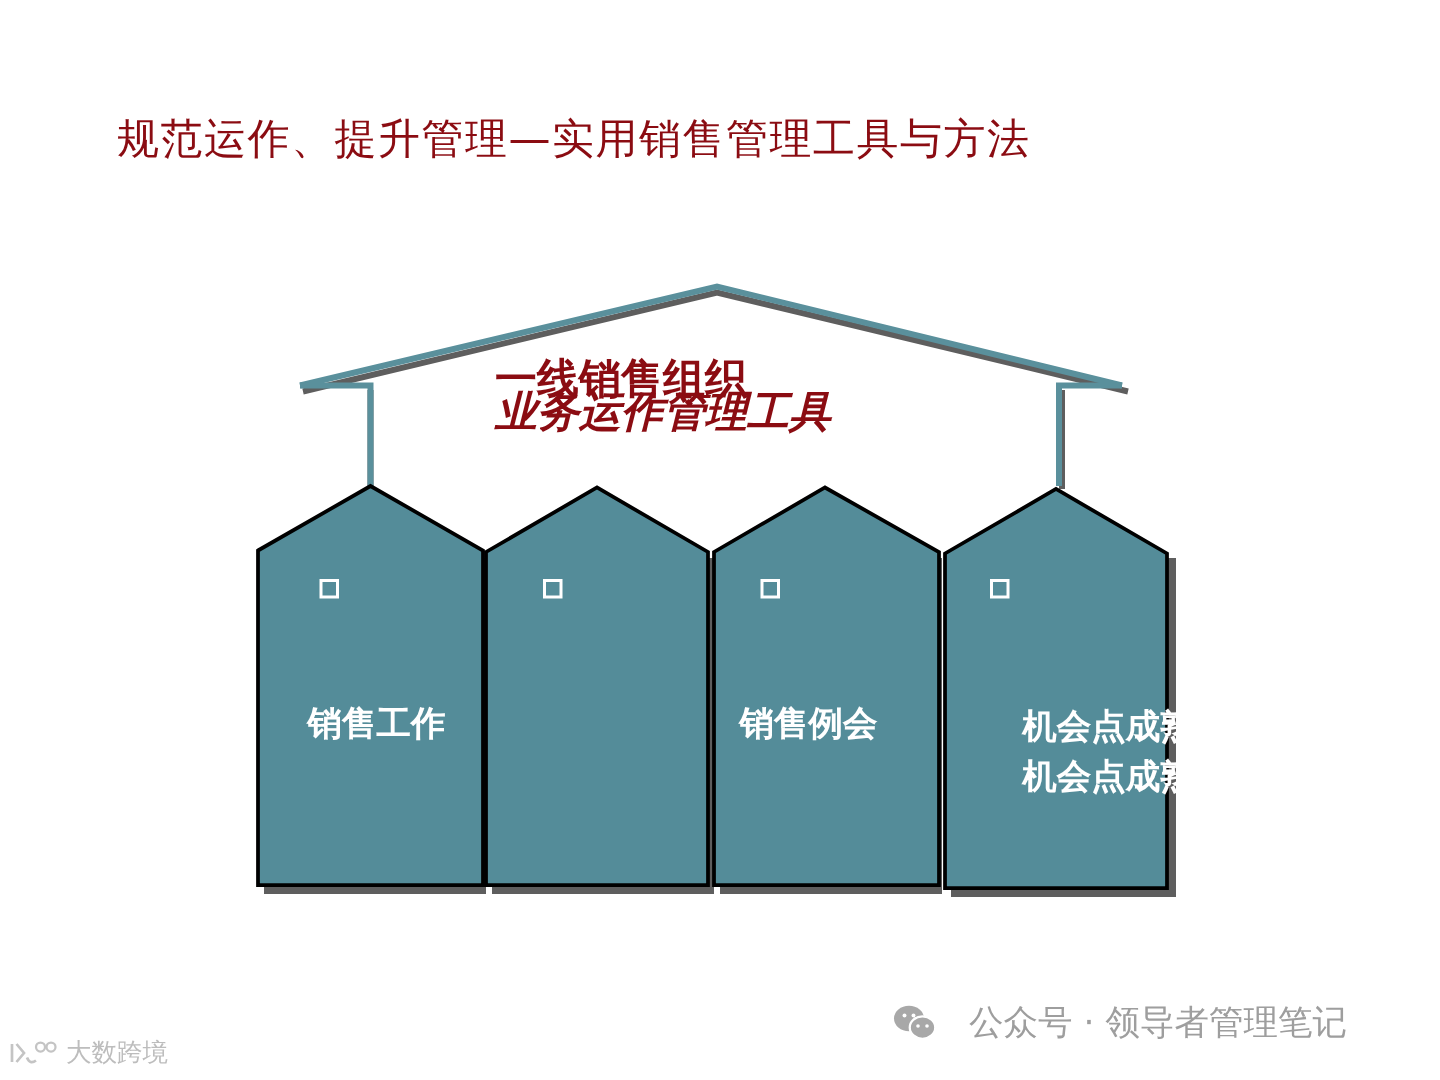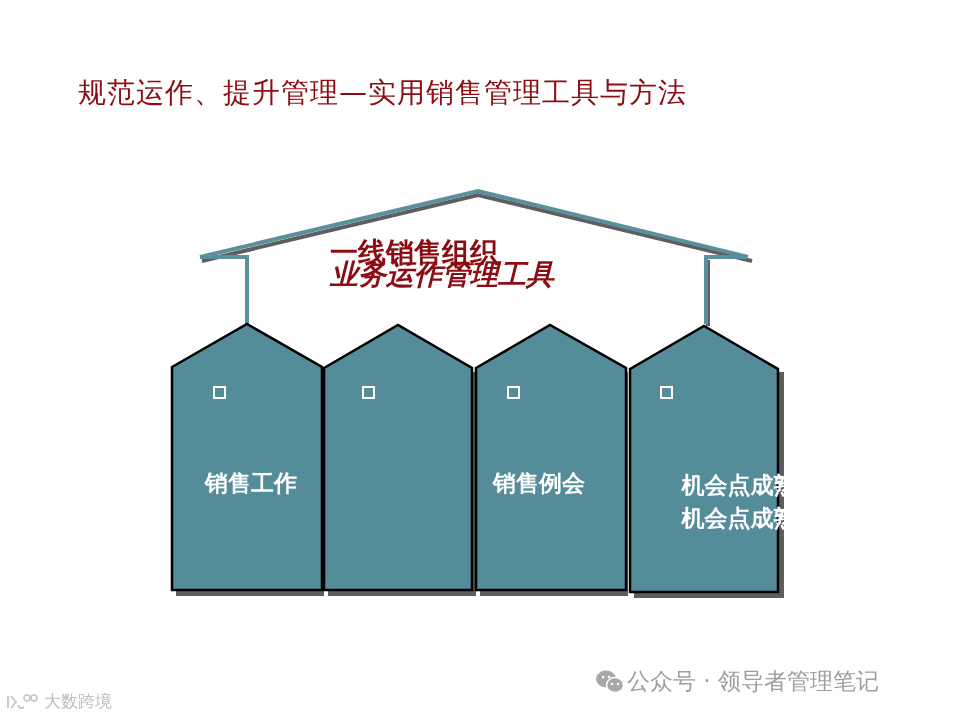--- a/index.html
+++ b/index.html
@@ -21,21 +21,21 @@
   .roof-line2 { top: 256px; font-style: italic; }
   .pillar-label {
     position: absolute; text-align: center; color: #ffffff;
     font-size: 23px; font-weight: bold; line-height: 33px;
   }
   .bullet {
     position: absolute; width: 9px; height: 9px; border: 2px solid #ffffff; box-sizing: content-box;
   }
   .watermark-right {
     position: absolute; left: 595px; top: 666px; color: #9e9e9e; font-size: 23px;
-    display: flex; align-items: center; gap: 2px; white-space: nowrap;
+    display: flex; align-items: center; gap: 21px; white-space: nowrap;
   }
   .watermark-left {
     position: absolute; left: 6px; top: 690px; color: #bdbdbd; font-size: 17px;
     white-space: nowrap; display: flex; align-items: center; gap: 4px;
   }
 </style>
 </head>
 <body>
 
 <div class="title">规范运作、提升管理—实用销售管理工具与方法</div>

